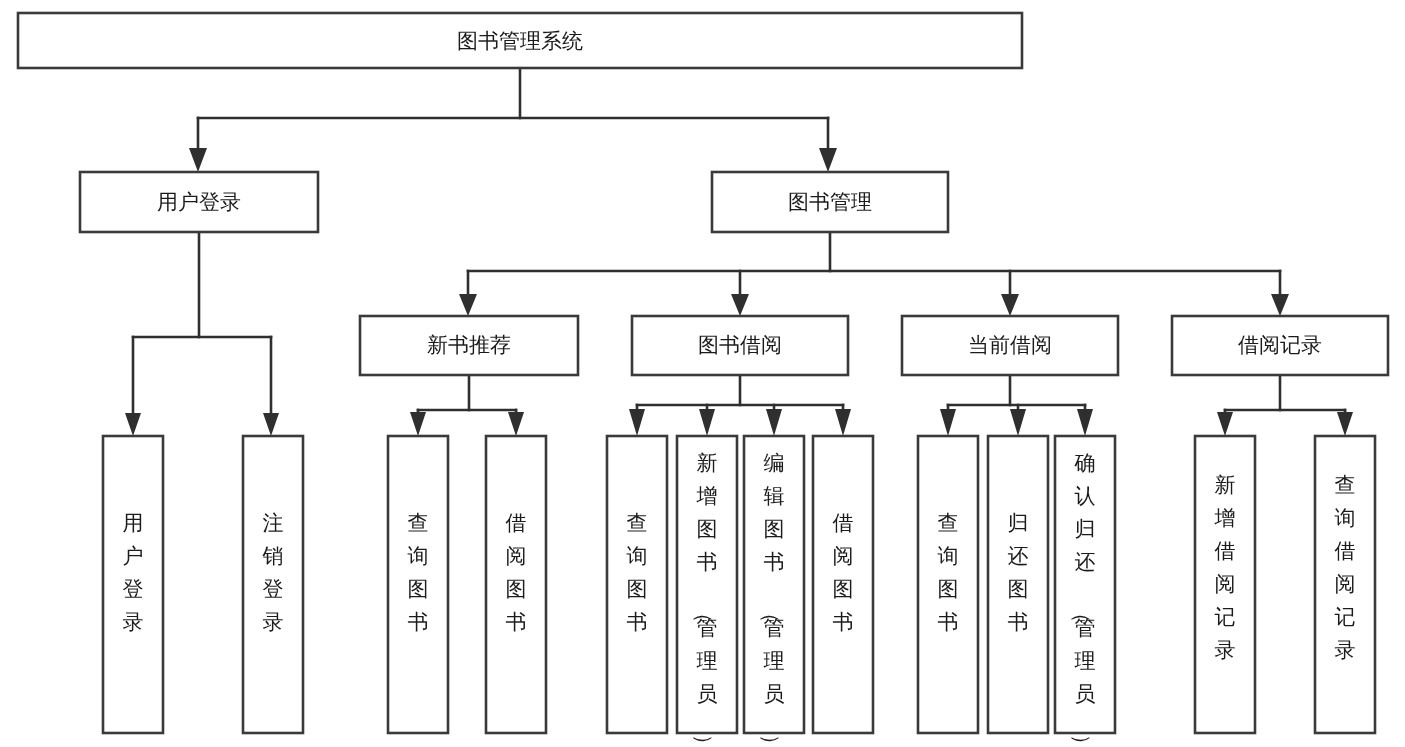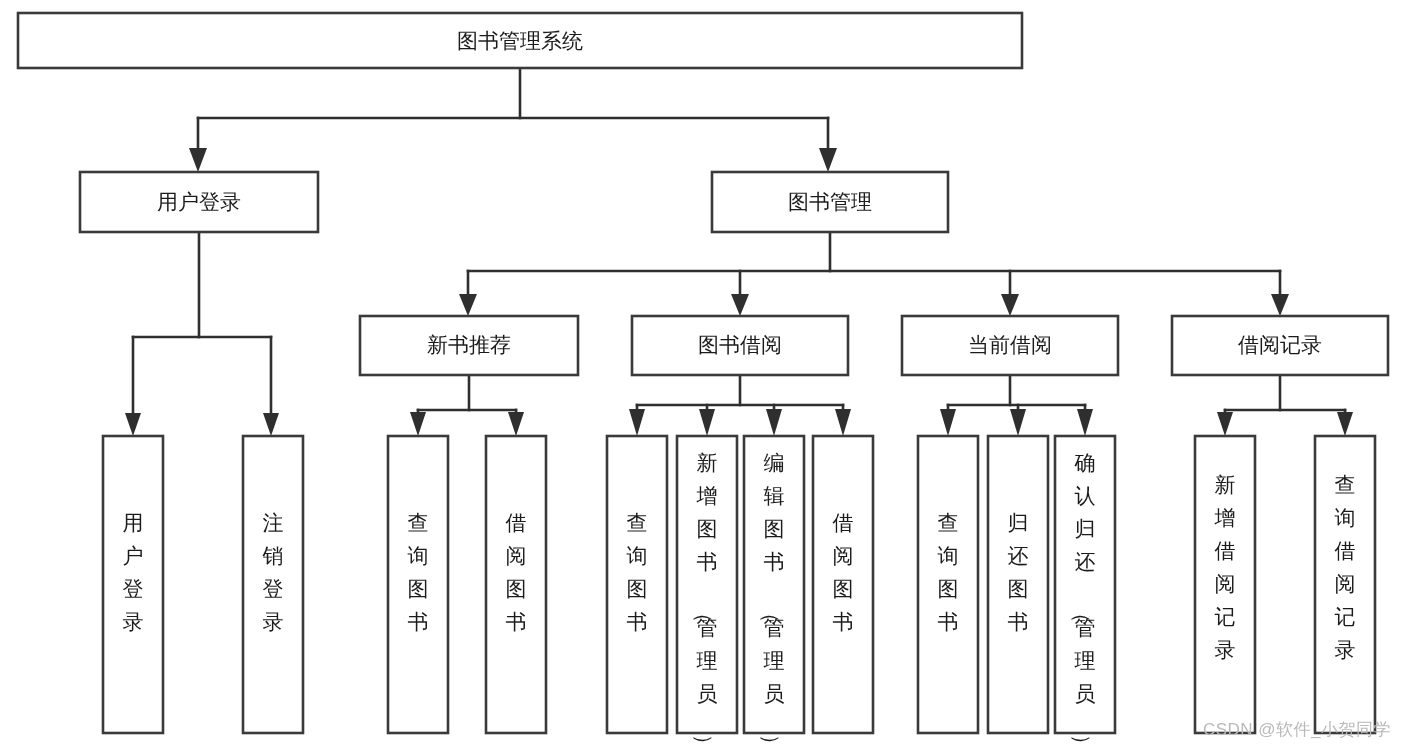--- a/index.html
+++ b/index.html
@@ -232,14 +232,13 @@
       <text class="node-label-v vtext" x="1225" y="492"><tspan x="1225" y="492">新</tspan><tspan x="1225" y="525">增</tspan><tspan x="1225" y="558">借</tspan><tspan x="1225" y="591">阅</tspan><tspan x="1225" y="624">记</tspan><tspan x="1225" y="657">录</tspan></text>
     </g>
 
     <g>
       <rect class="node-box" x="1315" y="436" width="60" height="297"></rect>
       <text class="node-label-v vtext" x="1345" y="492"><tspan x="1345" y="492">查</tspan><tspan x="1345" y="525">询</tspan><tspan x="1345" y="558">借</tspan><tspan x="1345" y="591">阅</tspan><tspan x="1345" y="624">记</tspan><tspan x="1345" y="657">录</tspan></text>
     </g>
 
   </svg>
 
-  <div class="watermark-text">CSDN @软件_小贺同学</div>
 </div>
 
 </body></html>

